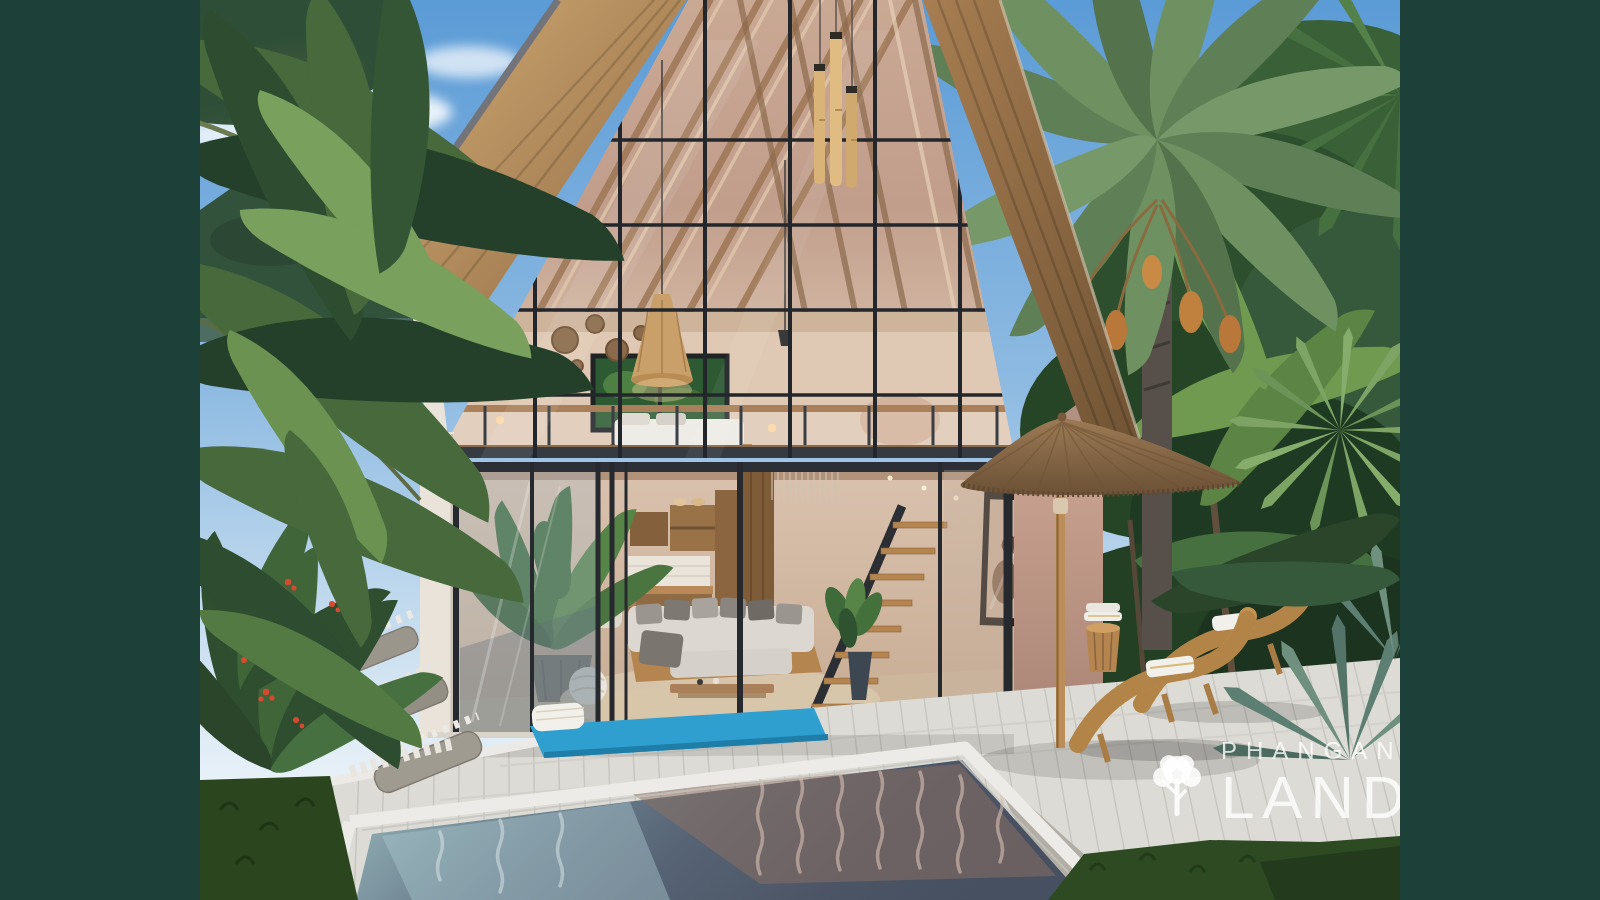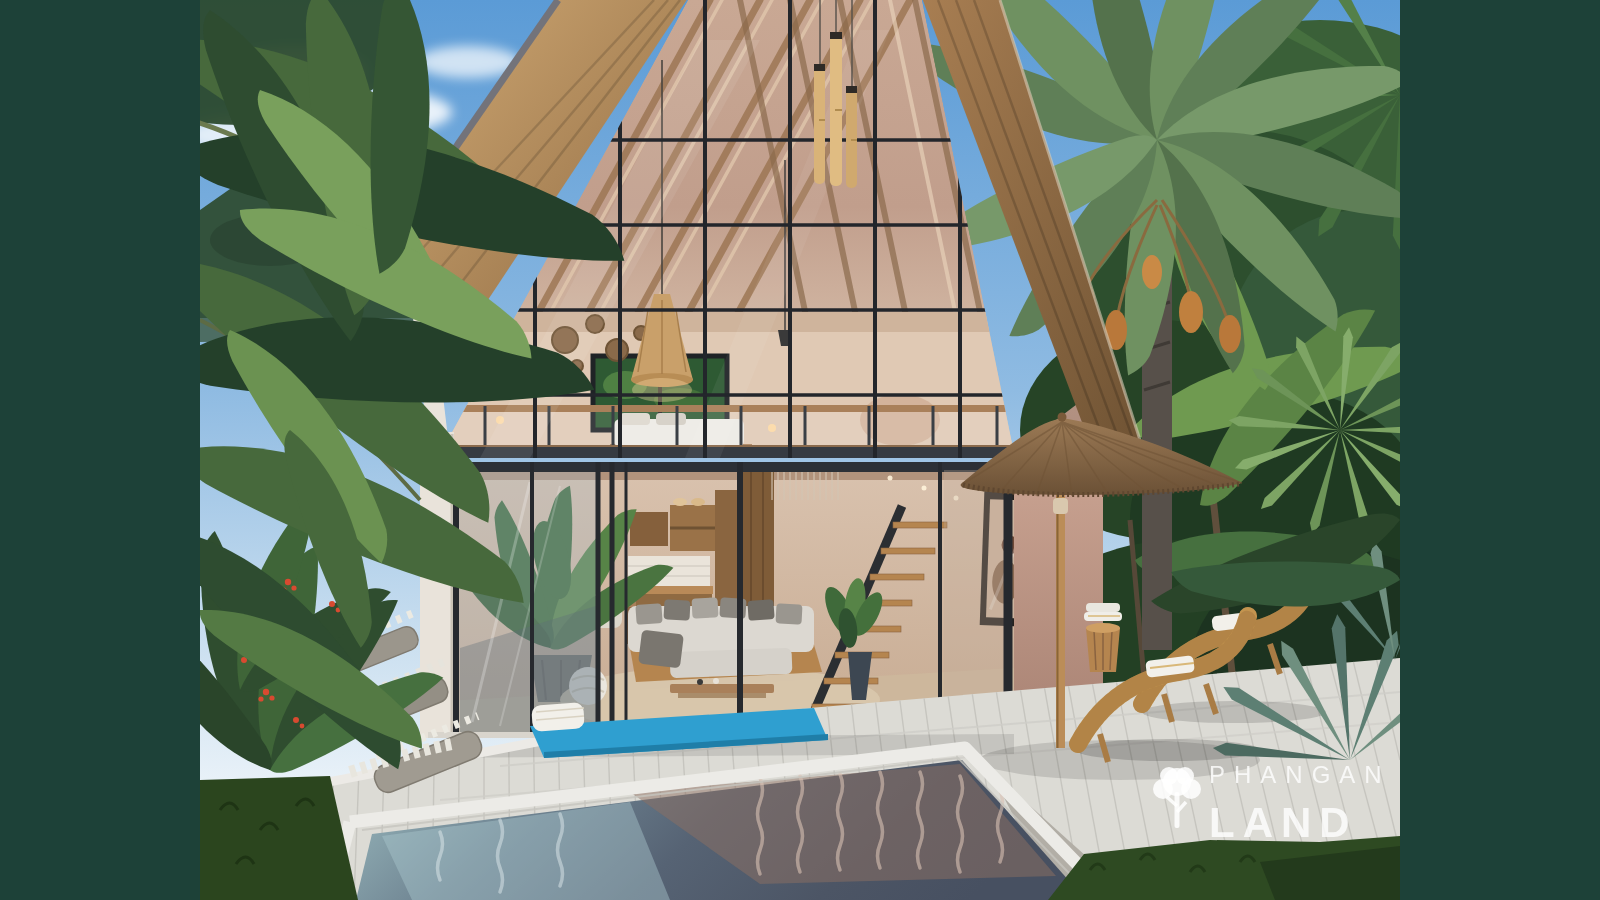--- a/index.html
+++ b/index.html
@@ -7,24 +7,24 @@
     --foliage_dark:#24402a; --foliage_mid:#47693c; --foliage_light:#79a05c;
     --berry_red:#d84a30; --lounger:#c3944f; --watermark:#ffffff;
   }
   *{margin:0;padding:0;box-sizing:border-box}
   html,body{width:1600px;height:900px;overflow:hidden;background:var(--frame_green);font-family:"Liberation Sans",sans-serif}
   .stage{position:relative;width:1600px;height:900px;background:var(--frame_green)}
   .bar{position:absolute;top:0;width:200px;height:900px;background:var(--frame_green)}
   .bar.left{left:0}.bar.right{right:0}
   .photo{position:absolute;left:200px;top:0;width:1200px;height:900px;overflow:hidden}
   .photo svg{display:block}
-  .watermark{position:absolute;left:945px;top:762px;display:flex;color:rgba(255,255,255,.8);user-select:none}
+  .watermark{position:absolute;left:945px;top:738px;display:flex;align-items:center;gap:12px;color:rgba(255,255,255,.8);user-select:none}
   .wm-text{display:flex;flex-direction:column}
   .wm-line1{font-size:24px;letter-spacing:9px;font-weight:400;line-height:1.1}
-  .wm-line2{font-size:42px;letter-spacing:8px;font-weight:700;line-height:1.05;margin-top:13px}
+  .wm-line2{font-size:60px;letter-spacing:8px;font-weight:400;line-height:1.05;margin-top:2px}
   .mull{stroke:#23262b;fill:none}
   .plank{stroke:#c6c5bf;stroke-width:1.4}
   .wavy{fill:none;stroke-width:3.5;stroke-linecap:round}
 </style>
 </head>
 <body>
 
 <div class="stage">
   <div class="bar left"></div>
   <div class="bar right"></div>

